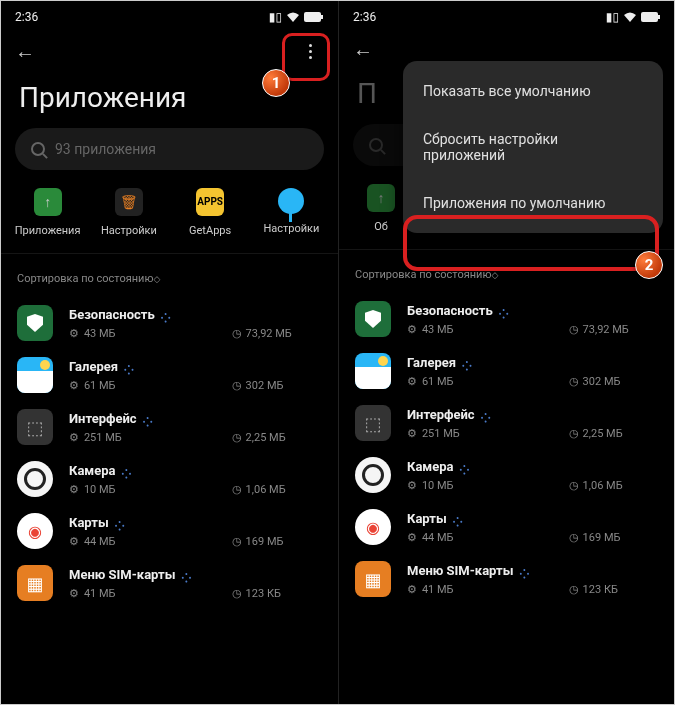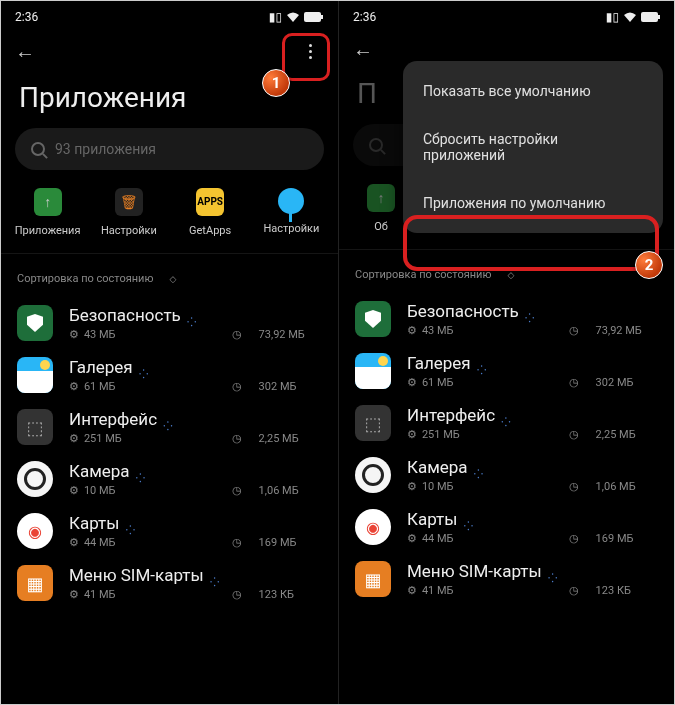--- a/index.html
+++ b/index.html
@@ -80,39 +80,39 @@
   .ai-upd { background:#2a8a3a; }
   .ai-del { background:#222; color:#e67e22; }
   .ai-apps { background:#f4c430; color:#000; font-size:10px; font-weight:bold; text-align:center; line-height:1; }
   .ai-perm { width:26px; height:26px; background:#29b6f6; border-radius:50%; position:relative; }
   .ai-perm::after { content:''; position:absolute; width:3px; height:10px; background:#29b6f6; bottom:-8px; left:11px; }
 
   .sort {
     padding: 18px 16px 12px;
     font-size: 11px;
     color: #888;
-    display:flex; align-items:center; gap:16px;
+    display:flex; align-items:center; gap:0;
   }
   .sort .chev { font-size:9px; color:#888; }
 
   .list { padding: 0 16px 8px; }
   .app {
     display:grid;
     grid-template-columns: 42px 1fr 90px;
     grid-template-rows: auto auto;
     gap: 2px 10px;
     padding: 8px 0;
     align-items:center;
   }
   .appicon { grid-row: 1/3; width:36px; height:36px; border-radius:8px; display:flex; align-items:center; justify-content:center; font-size:18px; }
-  .appname { font-size: 17px; font-weight:400; color:#eee; display:flex; align-items:center; gap:6px;}
+  .appname { font-size: 13px; font-weight:700; color:#eee; display:flex; align-items:center; gap:6px;}
   .dots { width:10px; height:10px; }
   .dots::before { content:'⁘'; color:#4a7ac7; font-size:12px; }
   .meta { font-size: 11px; color:#888; display:flex; align-items:center; gap:5px;}
-  .meta2 { font-size:11px; color:#888; display:flex; align-items:center; gap:17px; grid-column:3; grid-row:2;}
+  .meta2 { font-size:11px; color:#888; display:flex; align-items:center; gap:4px; grid-column:3; grid-row:2;}
   .gear::before { content:'⚙'; font-size:11px; }
   .clock::before { content:'◷'; font-size:11px; }
 
   .ic-sec { background:#1e6e3a; }
   .ic-sec::before { content:''; width:16px; height:18px; background:#fff; clip-path: polygon(50% 0,100% 15%,100% 60%,50% 100%,0 60%,0 15%); }
   .ic-gal { background:#29b6f6; position:relative; overflow:hidden; }
   .ic-gal::before { content:''; position:absolute; width:100%; height:60%; bottom:0; background:#fff; }
   .ic-gal::after { content:''; position:absolute; width:10px; height:10px; background:#ffd54f; border-radius:50%; top:3px; right:3px; }
   .ic-ui { background:#333; }
   .ic-ui::before { content:'⬚'; color:#aaa; }

